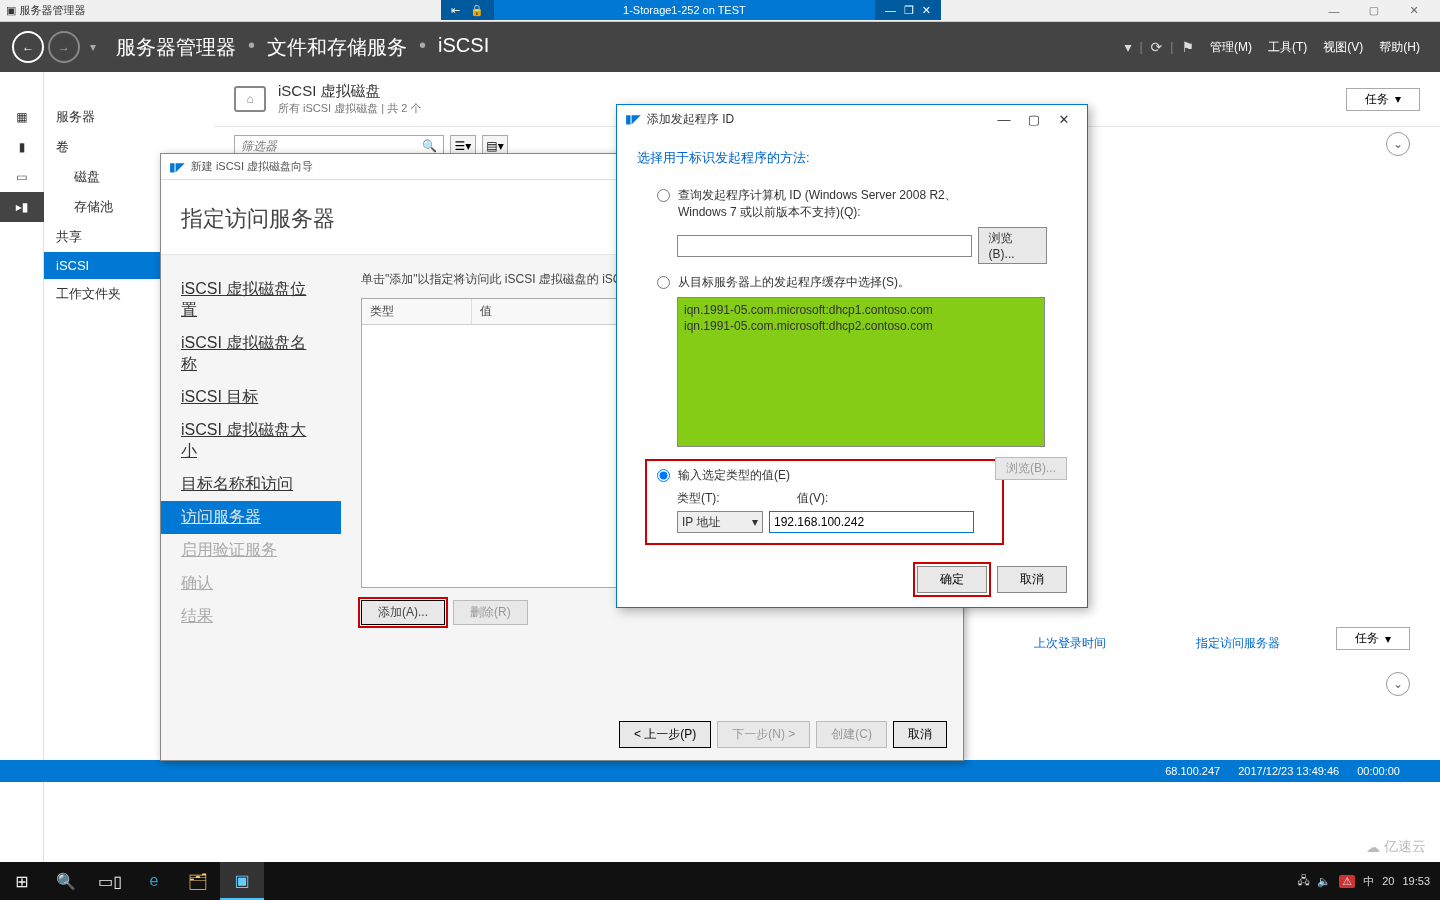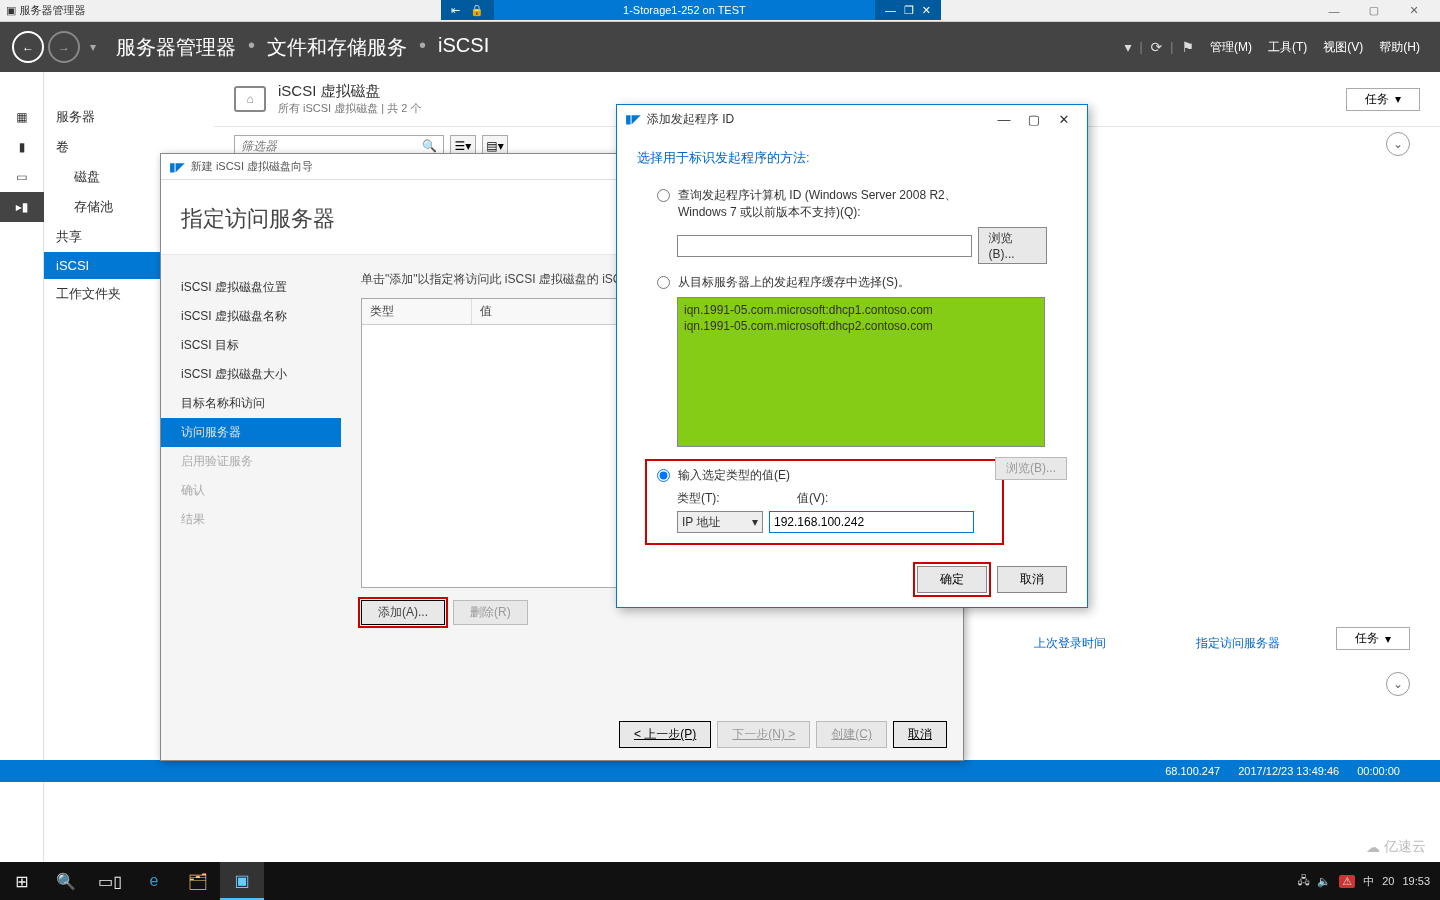--- a/index.html
+++ b/index.html
@@ -60,35 +60,35 @@
 
 .data-row { position: absolute; left: 0; right: 0; top: 760px; height: 22px; background: #0078d4; color: #fff; display: flex; align-items: center; font-size: 11px; justify-content: flex-end; padding-right: 40px; gap: 18px; padding-left: 16px;}
 
 
 .wizard { position: absolute; top: 153px; left: 160px; width: 804px; height: 608px; background: #f5f5f5; border: 1px solid #888; box-shadow: 2px 2px 8px rgba(0,0,0,.3); }
 .wizard .wiz-title { height: 26px; background: #fff; border-bottom: 1px solid #ddd; display: flex; align-items: center; padding: 0 8px; font-size: 11px; color: #555; }
 .wizard .wiz-title .wiz-icon { color: #0078d4; margin-right: 6px; font-size:12px;}
 .wizard .wiz-heading { font-size: 22px; color: #444; padding: 24px 0 20px 20px; background: #fff; border-bottom: 1px solid #e5e5e5;}
 .wizard .wiz-body { display: flex; height: 460px; }
 .wizard .wiz-steps { width: 180px; padding: 18px 0; }
-.wizard .wiz-steps .step { padding: 6px 20px; font-size: 12px; color: #555; cursor:pointer;}
+.wizard .wiz-steps .step { padding: 6px 20px; font-size: 16px; color: #555; cursor:pointer;text-decoration:underline;}
 .wizard .wiz-steps .step.done { color: #333; }
 .wizard .wiz-steps .step.current { background: #0078d4; color: #e5e5e5; }
 .wizard .wiz-steps .step.future { color: #aaa; }
 .wizard .wiz-content { flex: 1; padding: 16px 20px; font-size: 12px; color: #444; }
 .wizard .instr { margin-bottom: 10px; }
 .wizard .grid { border: 1px solid #aaa; height: 290px; background: #fff; }
 .wizard .grid-hdr { display: flex; border-bottom: 1px solid #ccc; background: #f8f8f8; }
 .wizard .grid-hdr div { padding: 4px 8px; border-right: 1px solid #ddd; font-size: 12px; }
 .wizard .btn-row { margin-top: 12px; display: flex; gap: 8px; }
 .wizard .btn { border: 1px solid #000000; background: #e8e8e8; padding: 3px 16px; font-size: 12px; cursor:pointer;text-align:center;}
 .wizard .btn.outlined { outline: 2px solid #c00; outline-offset: 1px; }
 .wizard .btn.disabled { color: #999; border-color:#bbb;}
 .wizard .wiz-footer { position: absolute; bottom: 12px; right: 16px; display: flex; gap: 6px; }
-.wizard .wiz-footer .btn { padding: 4px 14px; text-decoration: underline; }
+.wizard .wiz-footer .btn { padding: 4px 14px; }
 
 
 .dlg { position: absolute; top: 104px; left: 616px; width: 472px; height: 504px; background: #fff; border: 1px solid #0078d4; box-shadow: 3px 3px 10px rgba(0,0,0,.3); }
 .dlg .dlg-title { height: 28px; display: flex; align-items: center; padding: 0 8px; font-size: 12px; color: #333; }
 .dlg .dlg-title .dlg-icon { color: #0078d4; margin-right: 6px; }
 .dlg .dlg-title .spacer { flex: 1; }
 .dlg .dlg-title .win-btn { width: 30px; text-align: center; cursor:pointer; font-size:13px;}
 .dlg .dlg-head { font-size: 13px; color: #0066cc; padding: 16px 20px 20px 20px; }
 .dlg .dlg-body { padding: 0 40px; font-size: 12px; color: #333; }
 .dlg .opt { display: flex; align-items: flex-start; gap: 8px; margin-bottom: 6px; }

